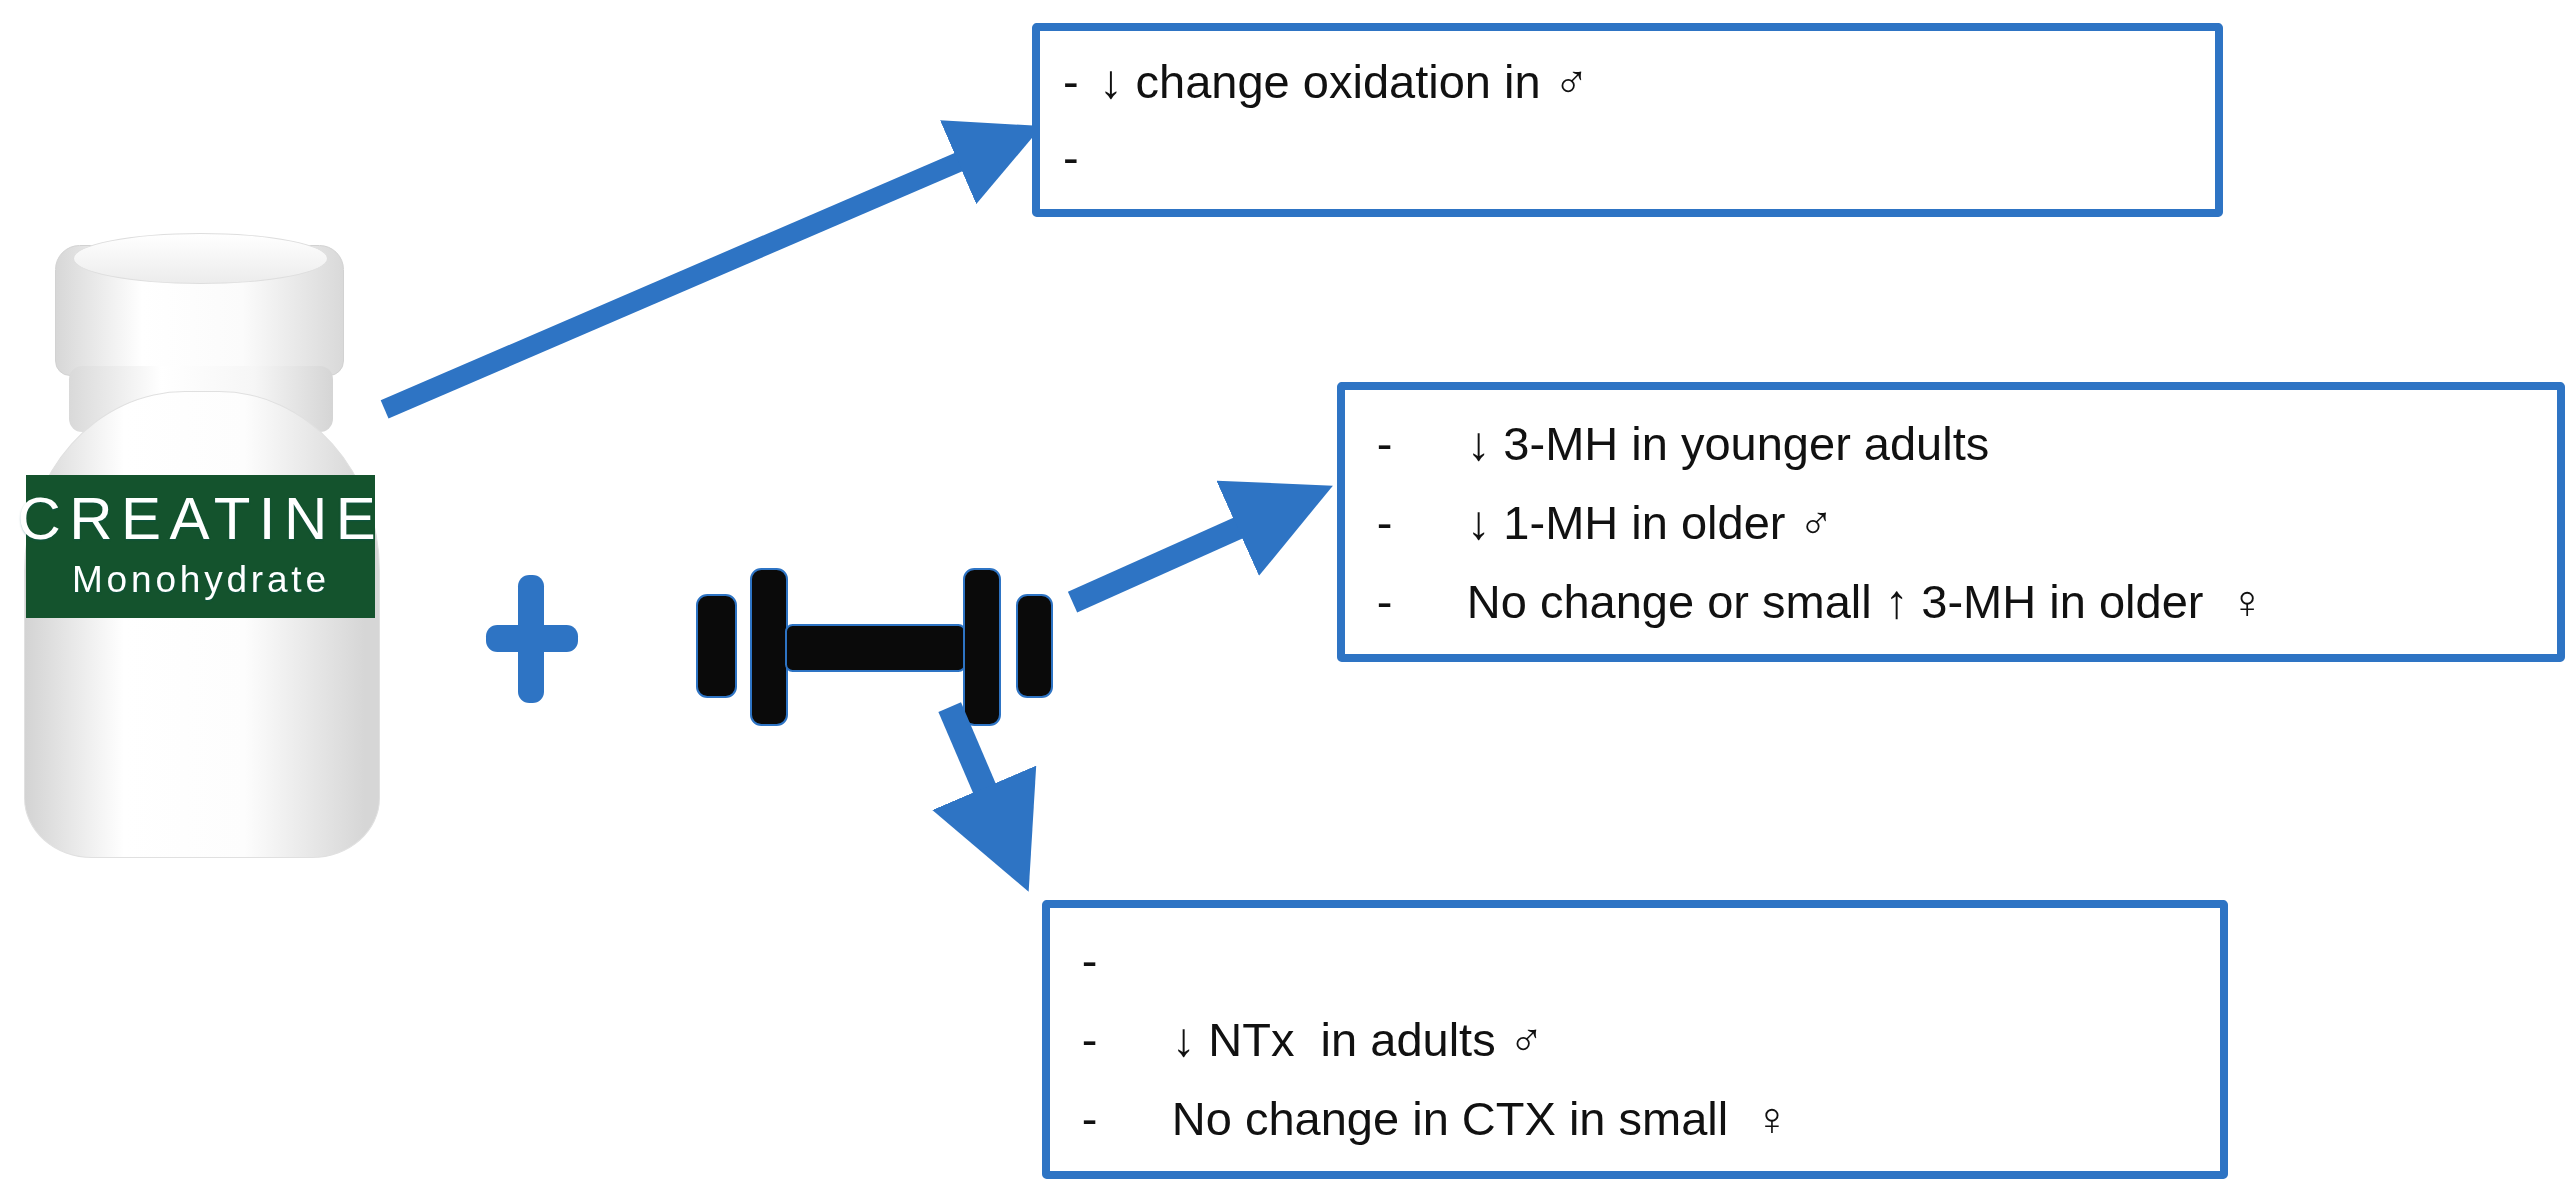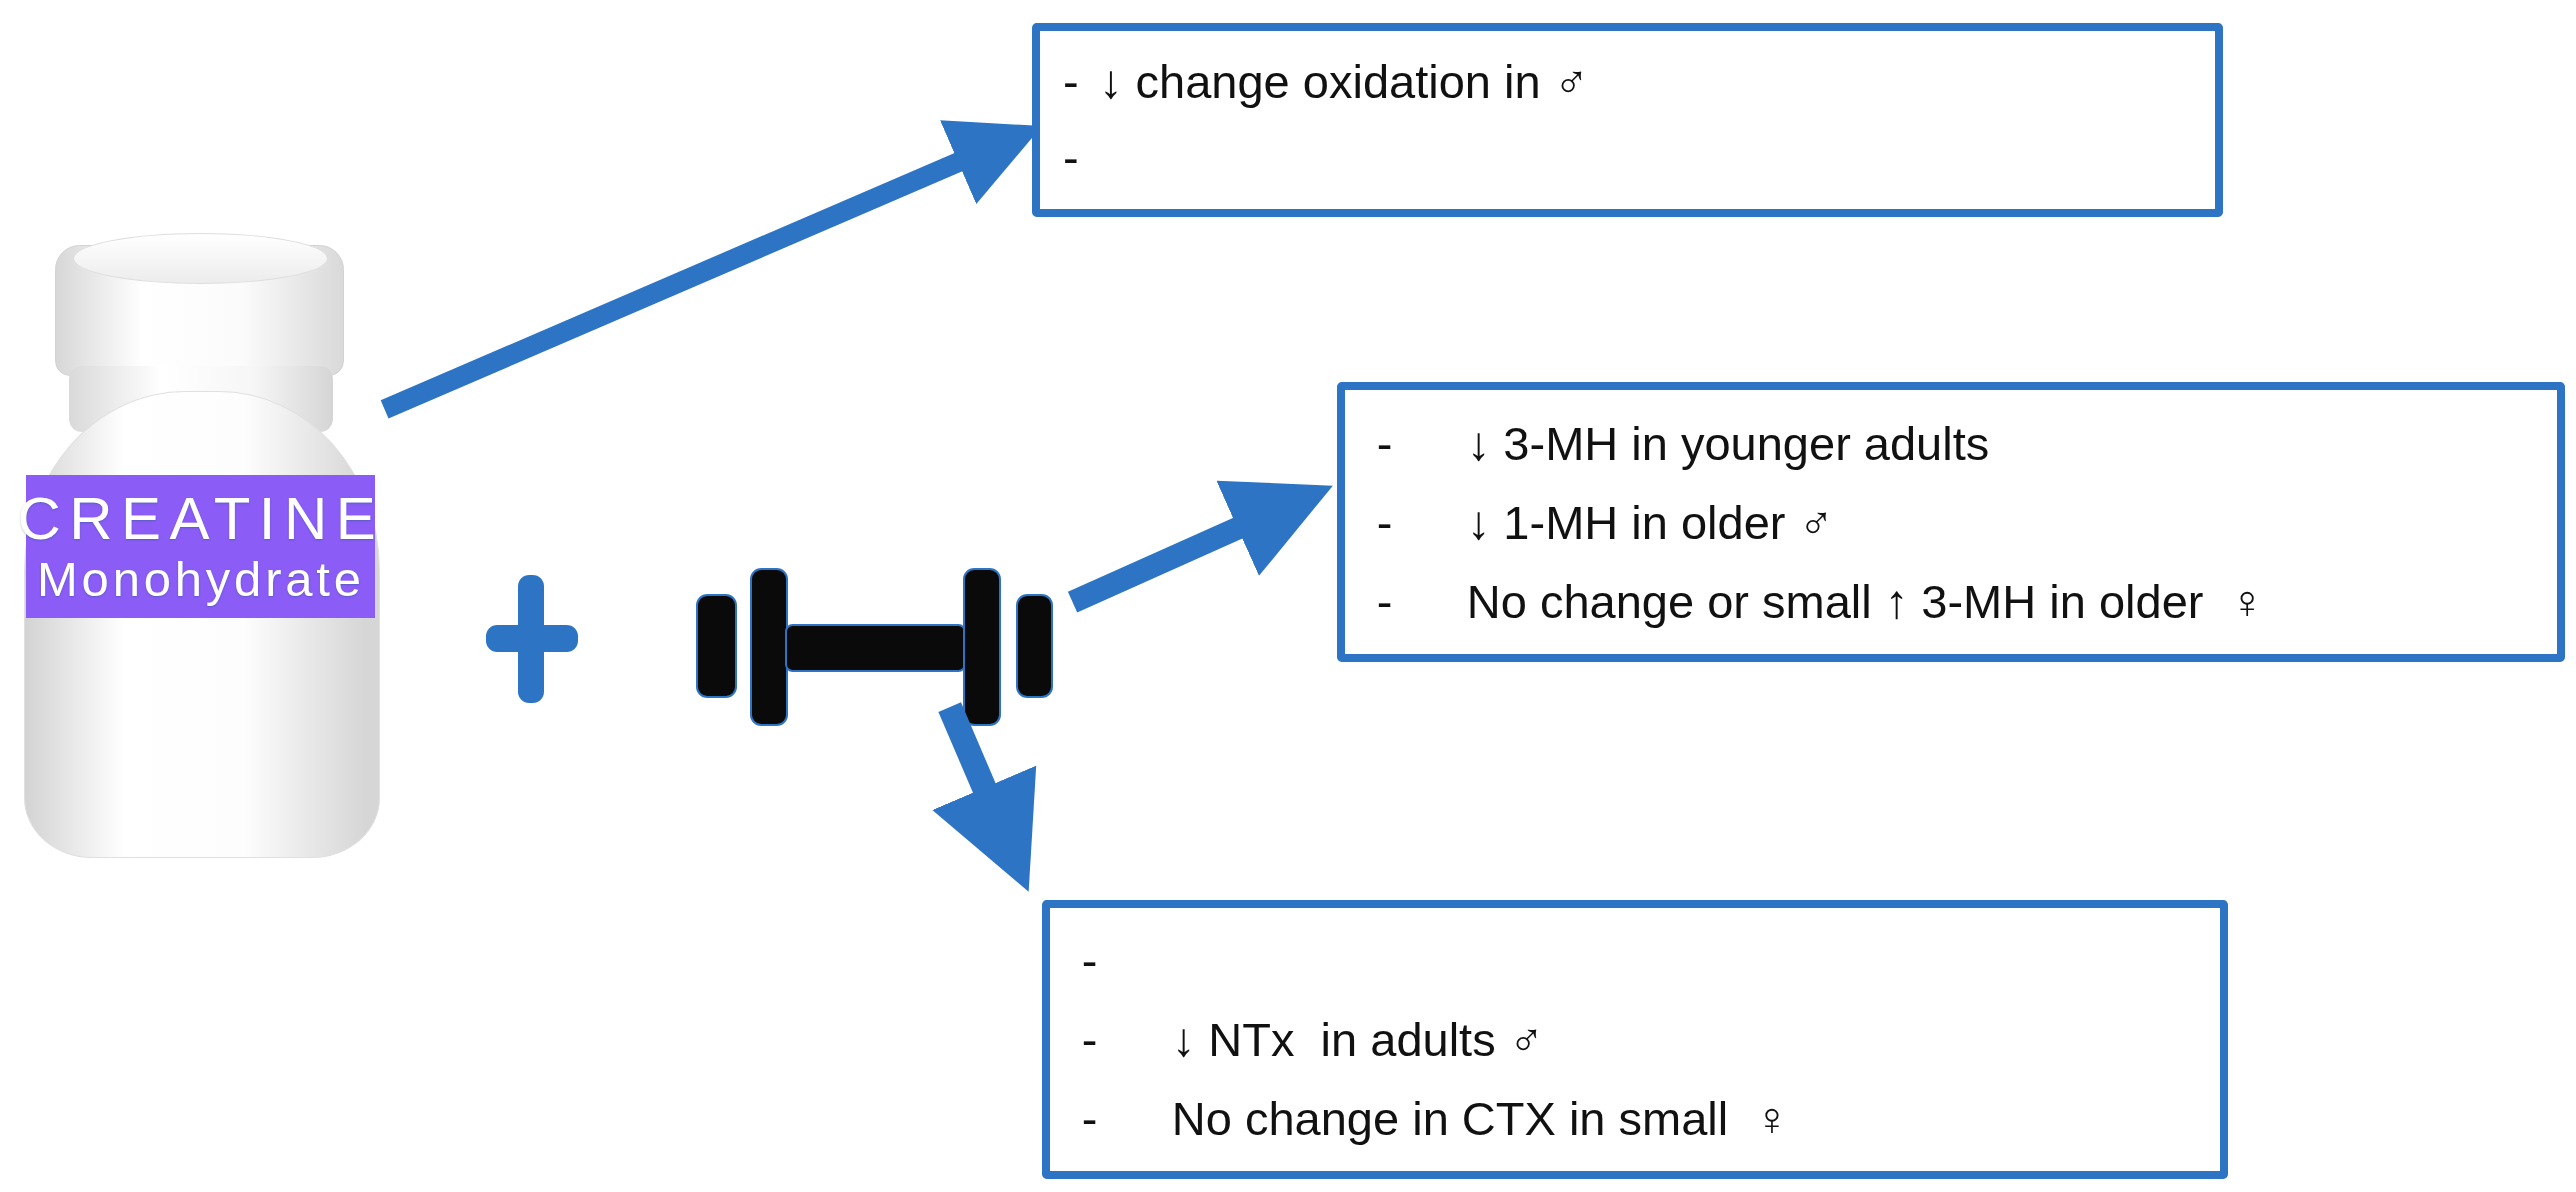--- a/index.html
+++ b/index.html
@@ -26,25 +26,25 @@
     border-radius:13.2px;
   }
   .bottle-body{
     position:absolute;left:0px;top:159px;width:354px;height:465px;
     background:linear-gradient(90deg,#d3d3d3,#ffffff 28%,#fdfdfd 62%,#d6d6d6 96%);
     border-radius:161px 161px 68px 68px / 180px 180px 60px 60px;
     border:0.9px solid #e0e0e0;
   }
   .bottle-label{
     position:absolute;left:2.8px;top:243px;width:349px;height:143px;
-    background:#8b5cf6;display:flex;flex-direction:column;align-items:center;justify-content:center;
+    background:#14532d;display:flex;flex-direction:column;align-items:center;justify-content:center;
     color:#ffffff;text-shadow:0 0.9px 1.9px rgba(0,90,110,0.35);
   }
   .bottle-label .title{font-size:60px;letter-spacing:8.5px;line-height:66px;font-weight:500;}
-  .bottle-label .subtitle{font-size:49px;letter-spacing:3.8px;line-height:55px;font-weight:500;}
+  .bottle-label .subtitle{font-size:37px;letter-spacing:3.8px;line-height:55px;font-weight:500;}
 
   
   .plus{position:absolute;left:486px;top:575px;width:92px;height:128px;}
   .plus .v{position:absolute;left:32px;top:0;width:25.5px;height:128px;background:#2E74C4;border-radius:11.3px;}
   .plus .h{position:absolute;left:0;top:50px;width:92px;height:27px;background:#2E74C4;border-radius:11.3px;}
 
   
   .dumbbell{position:absolute;left:696px;top:568px;width:357px;height:158px;}
   .dumbbell div{position:absolute;background:#0a0a0a;border:2.8px solid #2E74C4;box-sizing:border-box;}
   .db-outer-l{left:0;top:25.5px;width:41px;height:104px;border-radius:11.3px;}

